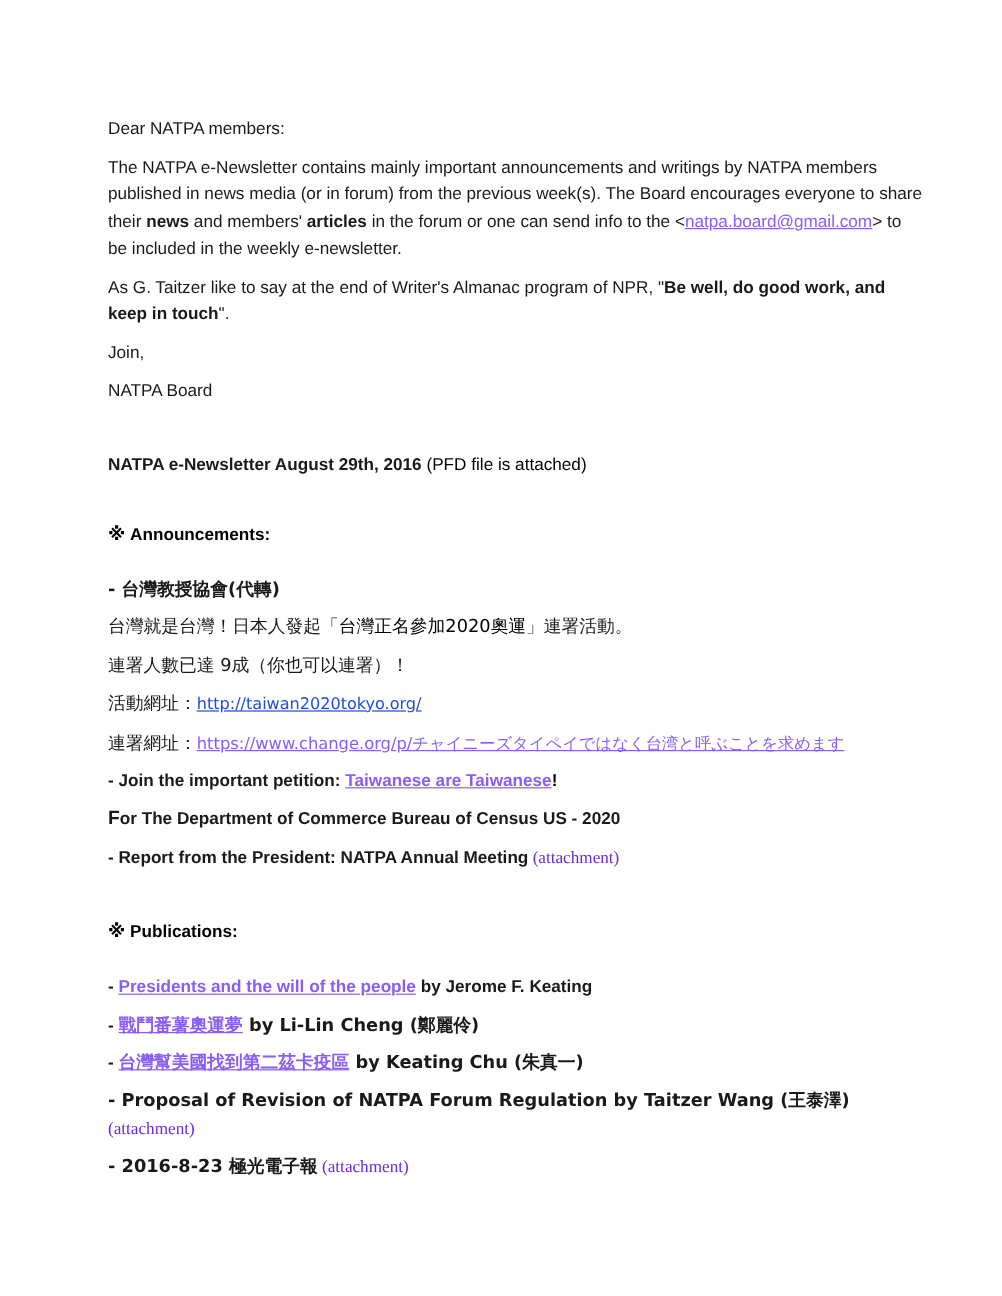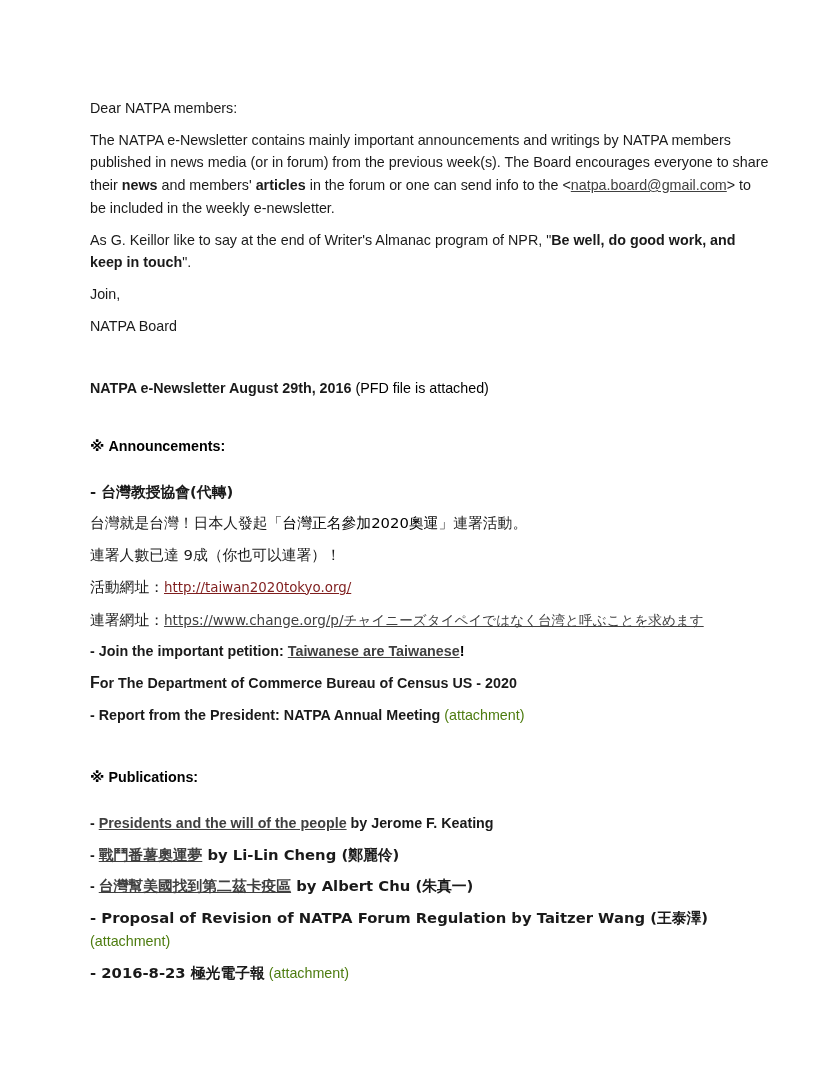--- a/index.html
+++ b/index.html
@@ -29,28 +29,28 @@
     margin: 0 0 0 0;
     font-size: 14.3px;
     line-height: 22.7px;
     color: #1a1a1a;
   }
   .para {
     margin-bottom: 9px;
   }
   .b { font-weight: bold; }
   .red { color: #000000; }
-  .gray { color: #4d7c0f; font-weight: normal; }
+  .gray { color: #6d28d9; font-weight: normal; font-family: Liberation Serif, serif; }
   a, .link {
-    color: #404040;
+    color: #8b5cf6;
     text-decoration: underline;
     cursor: pointer;
   }
   .link-dark {
-    color: #7f1d1d;
+    color: #1d4ed8;
     text-decoration: underline;
     cursor: pointer;
   }
   .cjk {
     font-family: "DejaVu Sans", "Liberation Sans", sans-serif;
     font-size: 14.8px;
   }
   .cjk-b {
     font-family: "DejaVu Sans", "Liberation Sans", sans-serif;
     font-size: 14.8px;
@@ -76,21 +76,21 @@
 
     <p class="para">
       <span>Dear NATPA members:</span>
     </p>
 
     <p class="para">
       <span>The NATPA e-Newsletter contains mainly important announcements and writings by NATPA members published in news media (or in forum) from the previous week(s).  The Board encourages everyone to share their </span><span class="b">news</span><span> and members' </span><span class="b">articles</span><span> in the forum or one can send info to the &lt;</span><span class="link">natpa.board@gmail.com</span><span>&gt; to be included in the weekly e-newsletter.</span>
     </p>
 
     <p class="para">
-      <span>As G. Keillor like to say at the end of Writer's Almanac program of NPR, "</span><span class="b">Be well, do good work, and keep in touch</span><span>".</span>
+      <span>As G. Taitzer like to say at the end of Writer's Almanac program of NPR, "</span><span class="b">Be well, do good work, and keep in touch</span><span>".</span>
     </p>
 
     <p class="para">
       <span>Join,</span>
     </p>
 
     <p class="para">
       <span>NATPA Board</span>
     </p>
 
@@ -150,21 +150,21 @@
 
     <p class="para b">
       <span>- </span><span class="link">Presidents and the will of the people</span><span> by Jerome F. Keating</span>
     </p>
 
     <p class="para b">
       <span>- </span><span class="link cjk-b">戰鬥番薯奧運夢</span><span class="cjk-b"> by Li-Lin Cheng (鄭麗伶)</span>
     </p>
 
     <p class="para b">
-      <span>- </span><span class="link cjk-b">台灣幫美國找到第二茲卡疫區</span><span class="cjk-b"> by Albert Chu (朱真一)</span>
+      <span>- </span><span class="link cjk-b">台灣幫美國找到第二茲卡疫區</span><span class="cjk-b"> by Keating Chu (朱真一)</span>
     </p>
 
     <p class="para">
       <span class="b cjk-b">- Proposal of Revision of NATPA Forum Regulation by Taitzer Wang (王泰澤)</span><span class="gray"> (attachment)</span>
     </p>
 
     <p class="para">
       <span class="b cjk-b">- 2016-8-23 極光電子報</span><span class="gray"> (attachment)</span>
     </p>
 

